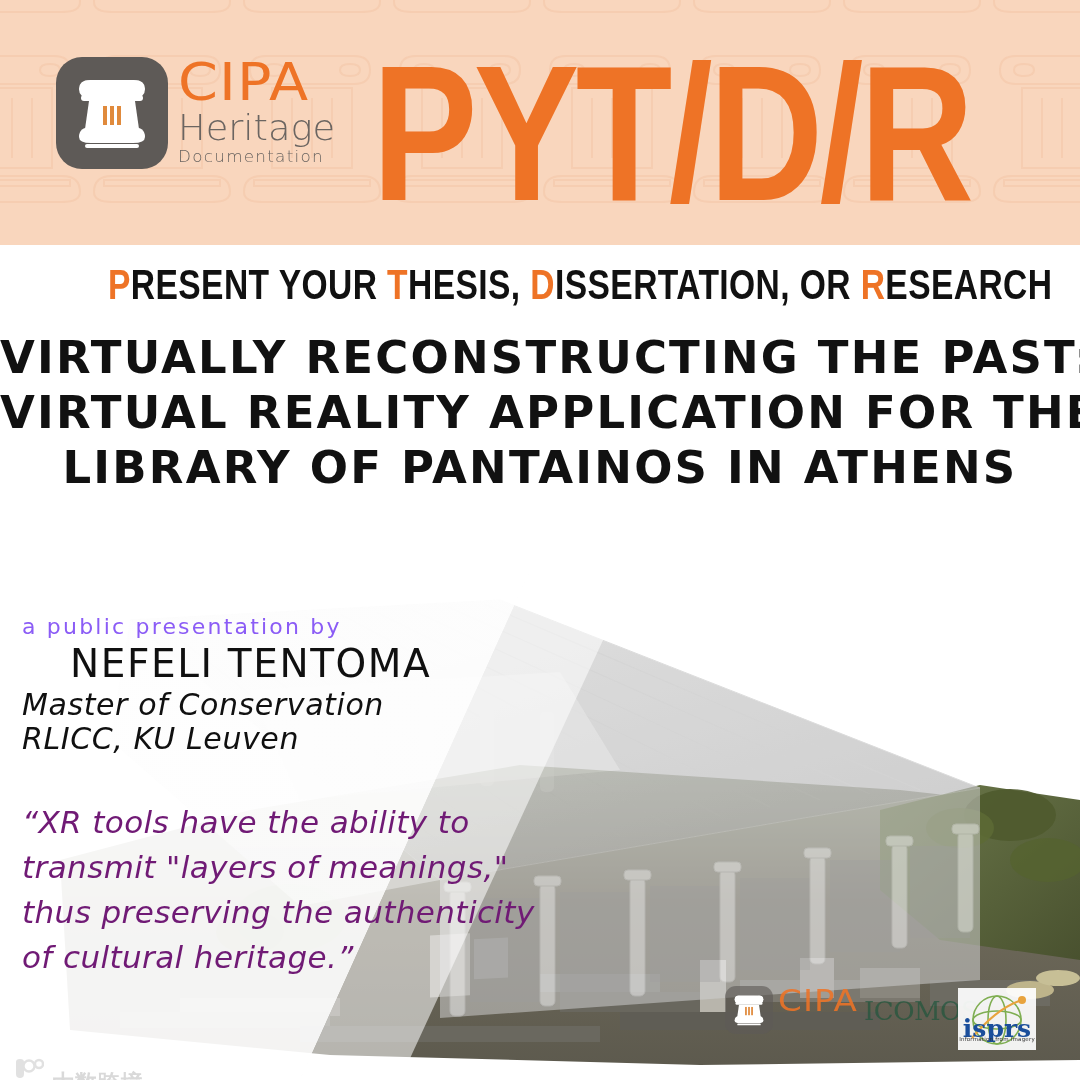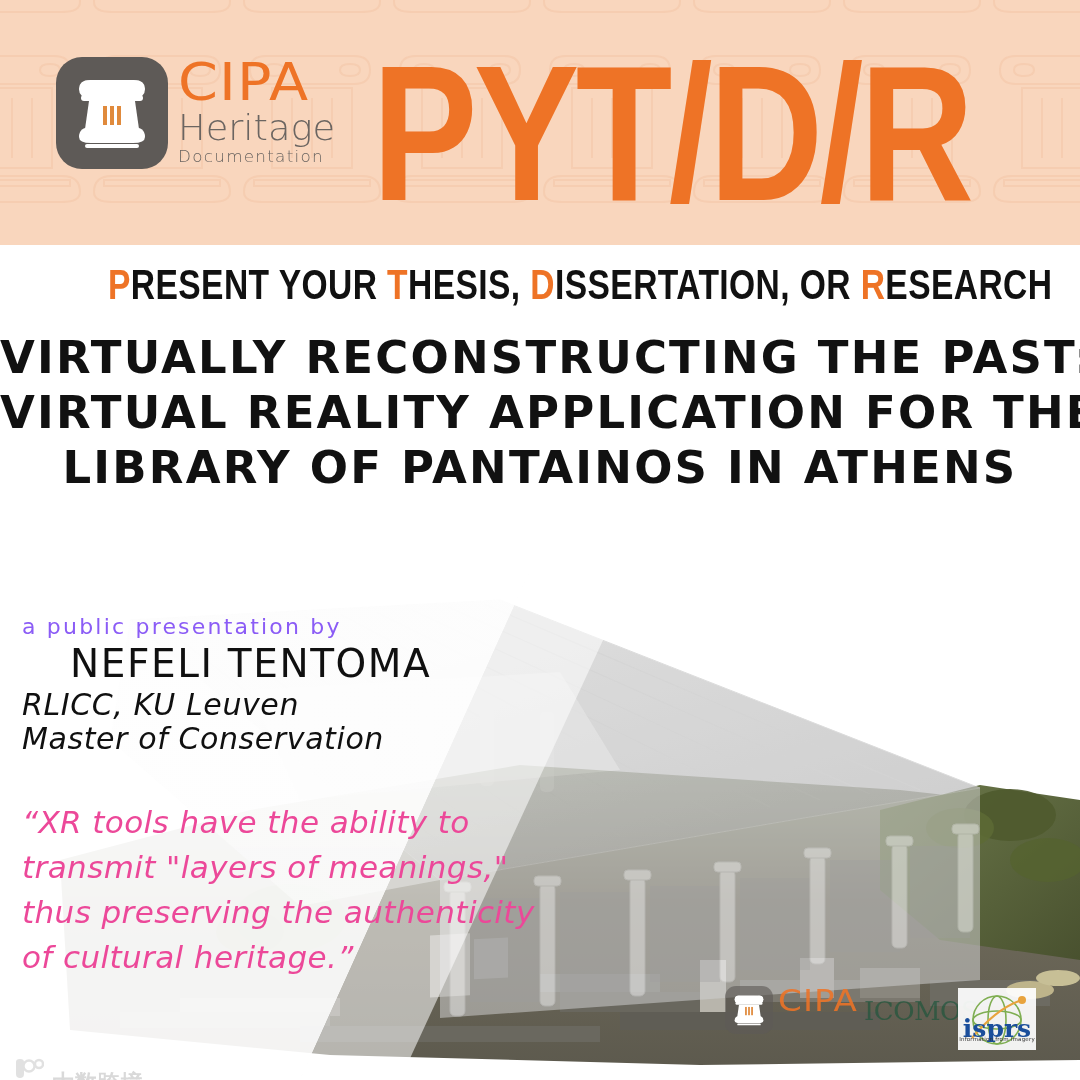--- a/index.html
+++ b/index.html
@@ -132,21 +132,21 @@
   #presenter-role {
     position:absolute; left:22px; top:688px;
     font-family:"DejaVu Sans", sans-serif;
     font-size:30px; line-height:34px; font-weight:400;
     font-style:italic; letter-spacing:0.6px; color:#101010;
   }
   #quote {
     position:absolute; left:22px; top:800px; width:520px;
     font-family:"DejaVu Sans", sans-serif;
     font-size:31px; line-height:45px; font-weight:400;
-    font-style:italic; letter-spacing:0.4px; color:#ec4899;
+    font-style:italic; letter-spacing:0.4px; color:#701a75;
   }
 
   
   #bottom-logos {
     position:absolute; left:720px; top:984px; width:320px; height:70px;
   }
   #logo-cipa-small {
     position:absolute; left:5px; top:2px; width:48px; height:48px;
     background:rgba(94,90,87,.62); border-radius:11px;
   }
@@ -376,22 +376,22 @@
     </g>
   </svg>
 
   <div id="wedge"></div>
   <div id="wedge2"></div>
 </div>
 
 <div id="byline">a public presentation by</div>
 <div id="presenter-name">NEFELI TENTOMA</div>
 <div id="presenter-role">
+  <div>Master of Conservation</div>
   <div>RLICC, KU Leuven</div>
-  <div>Master of Conservation</div>
 </div>
 <div id="quote">“XR tools have the ability to transmit "layers of meanings," thus preserving the authenticity of cultural heritage.”</div>
 
 <div id="bottom-logos">
 
   <div id="logo-cipa-small">
     <svg width="34" height="34" viewBox="0 0 78 76">
       <path d="M6 14 q0 -9 11 -9 h44 q11 0 11 9 q0 9 -11 9 h-44 q-11 0 -11 -9 z" fill="#fff"></path>
       <circle cx="15" cy="14" r="6.5" fill="none" stroke="#fff" stroke-width="4"></circle>
       <circle cx="63" cy="14" r="6.5" fill="none" stroke="#fff" stroke-width="4"></circle>

